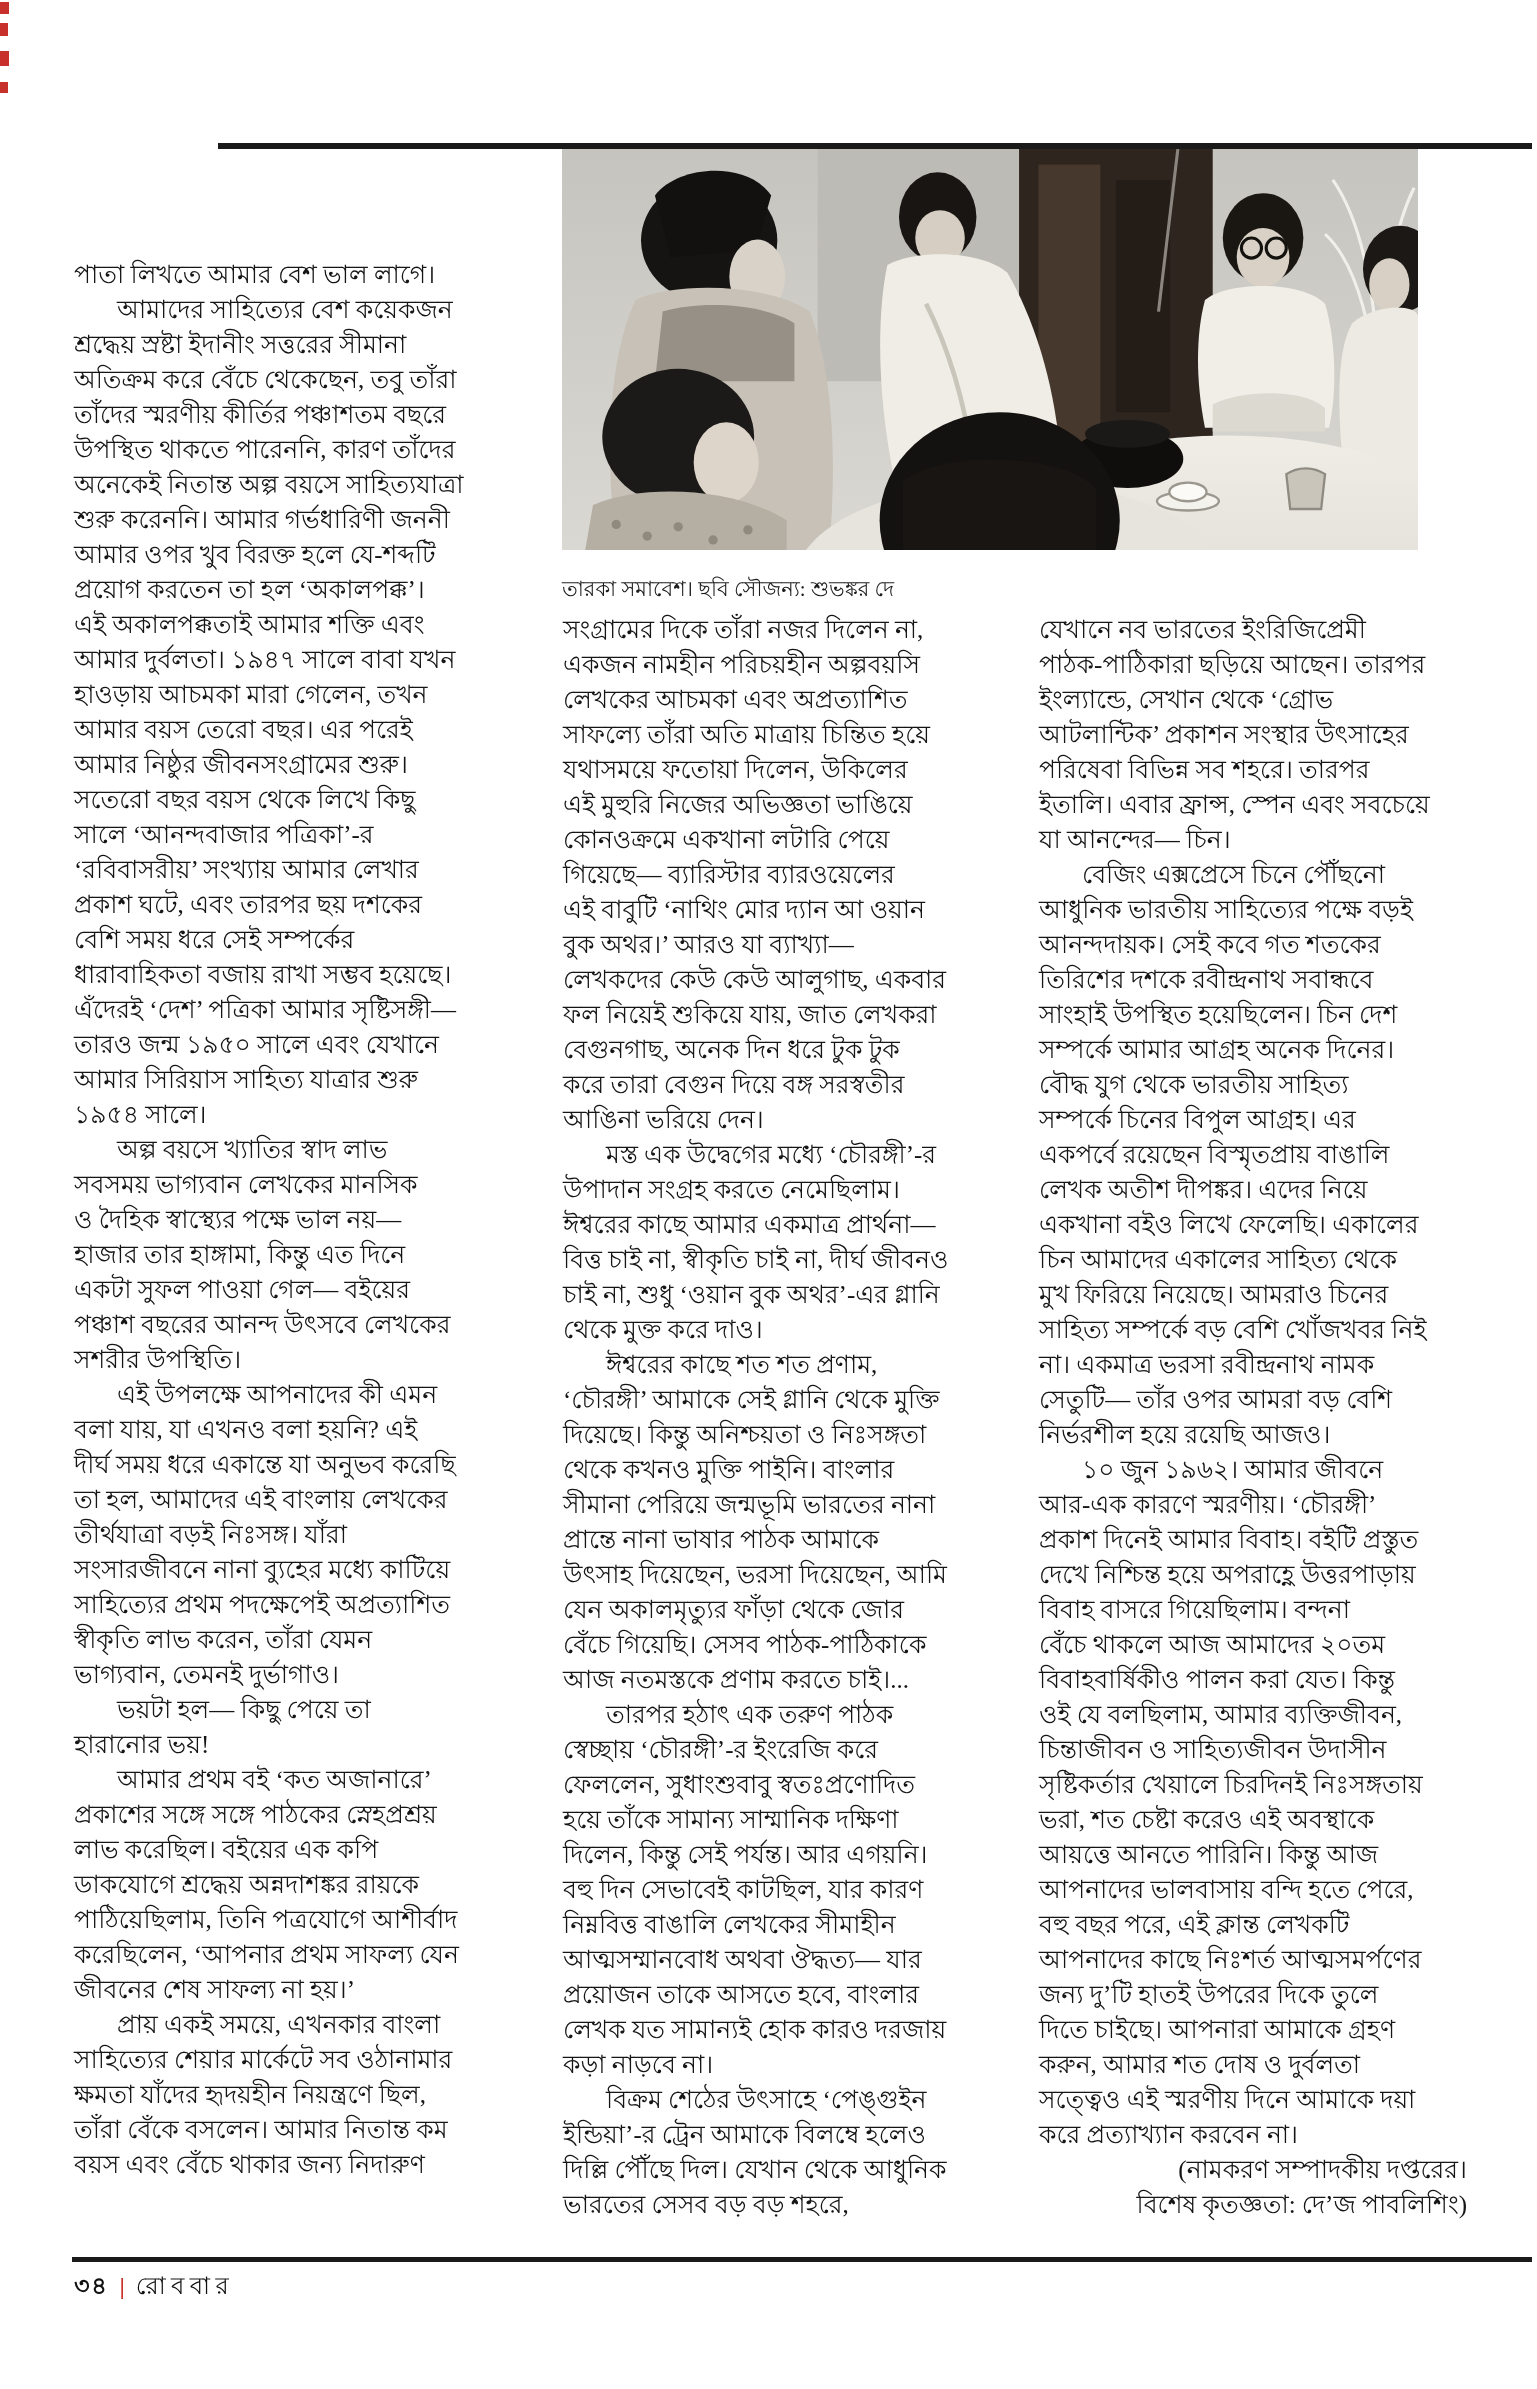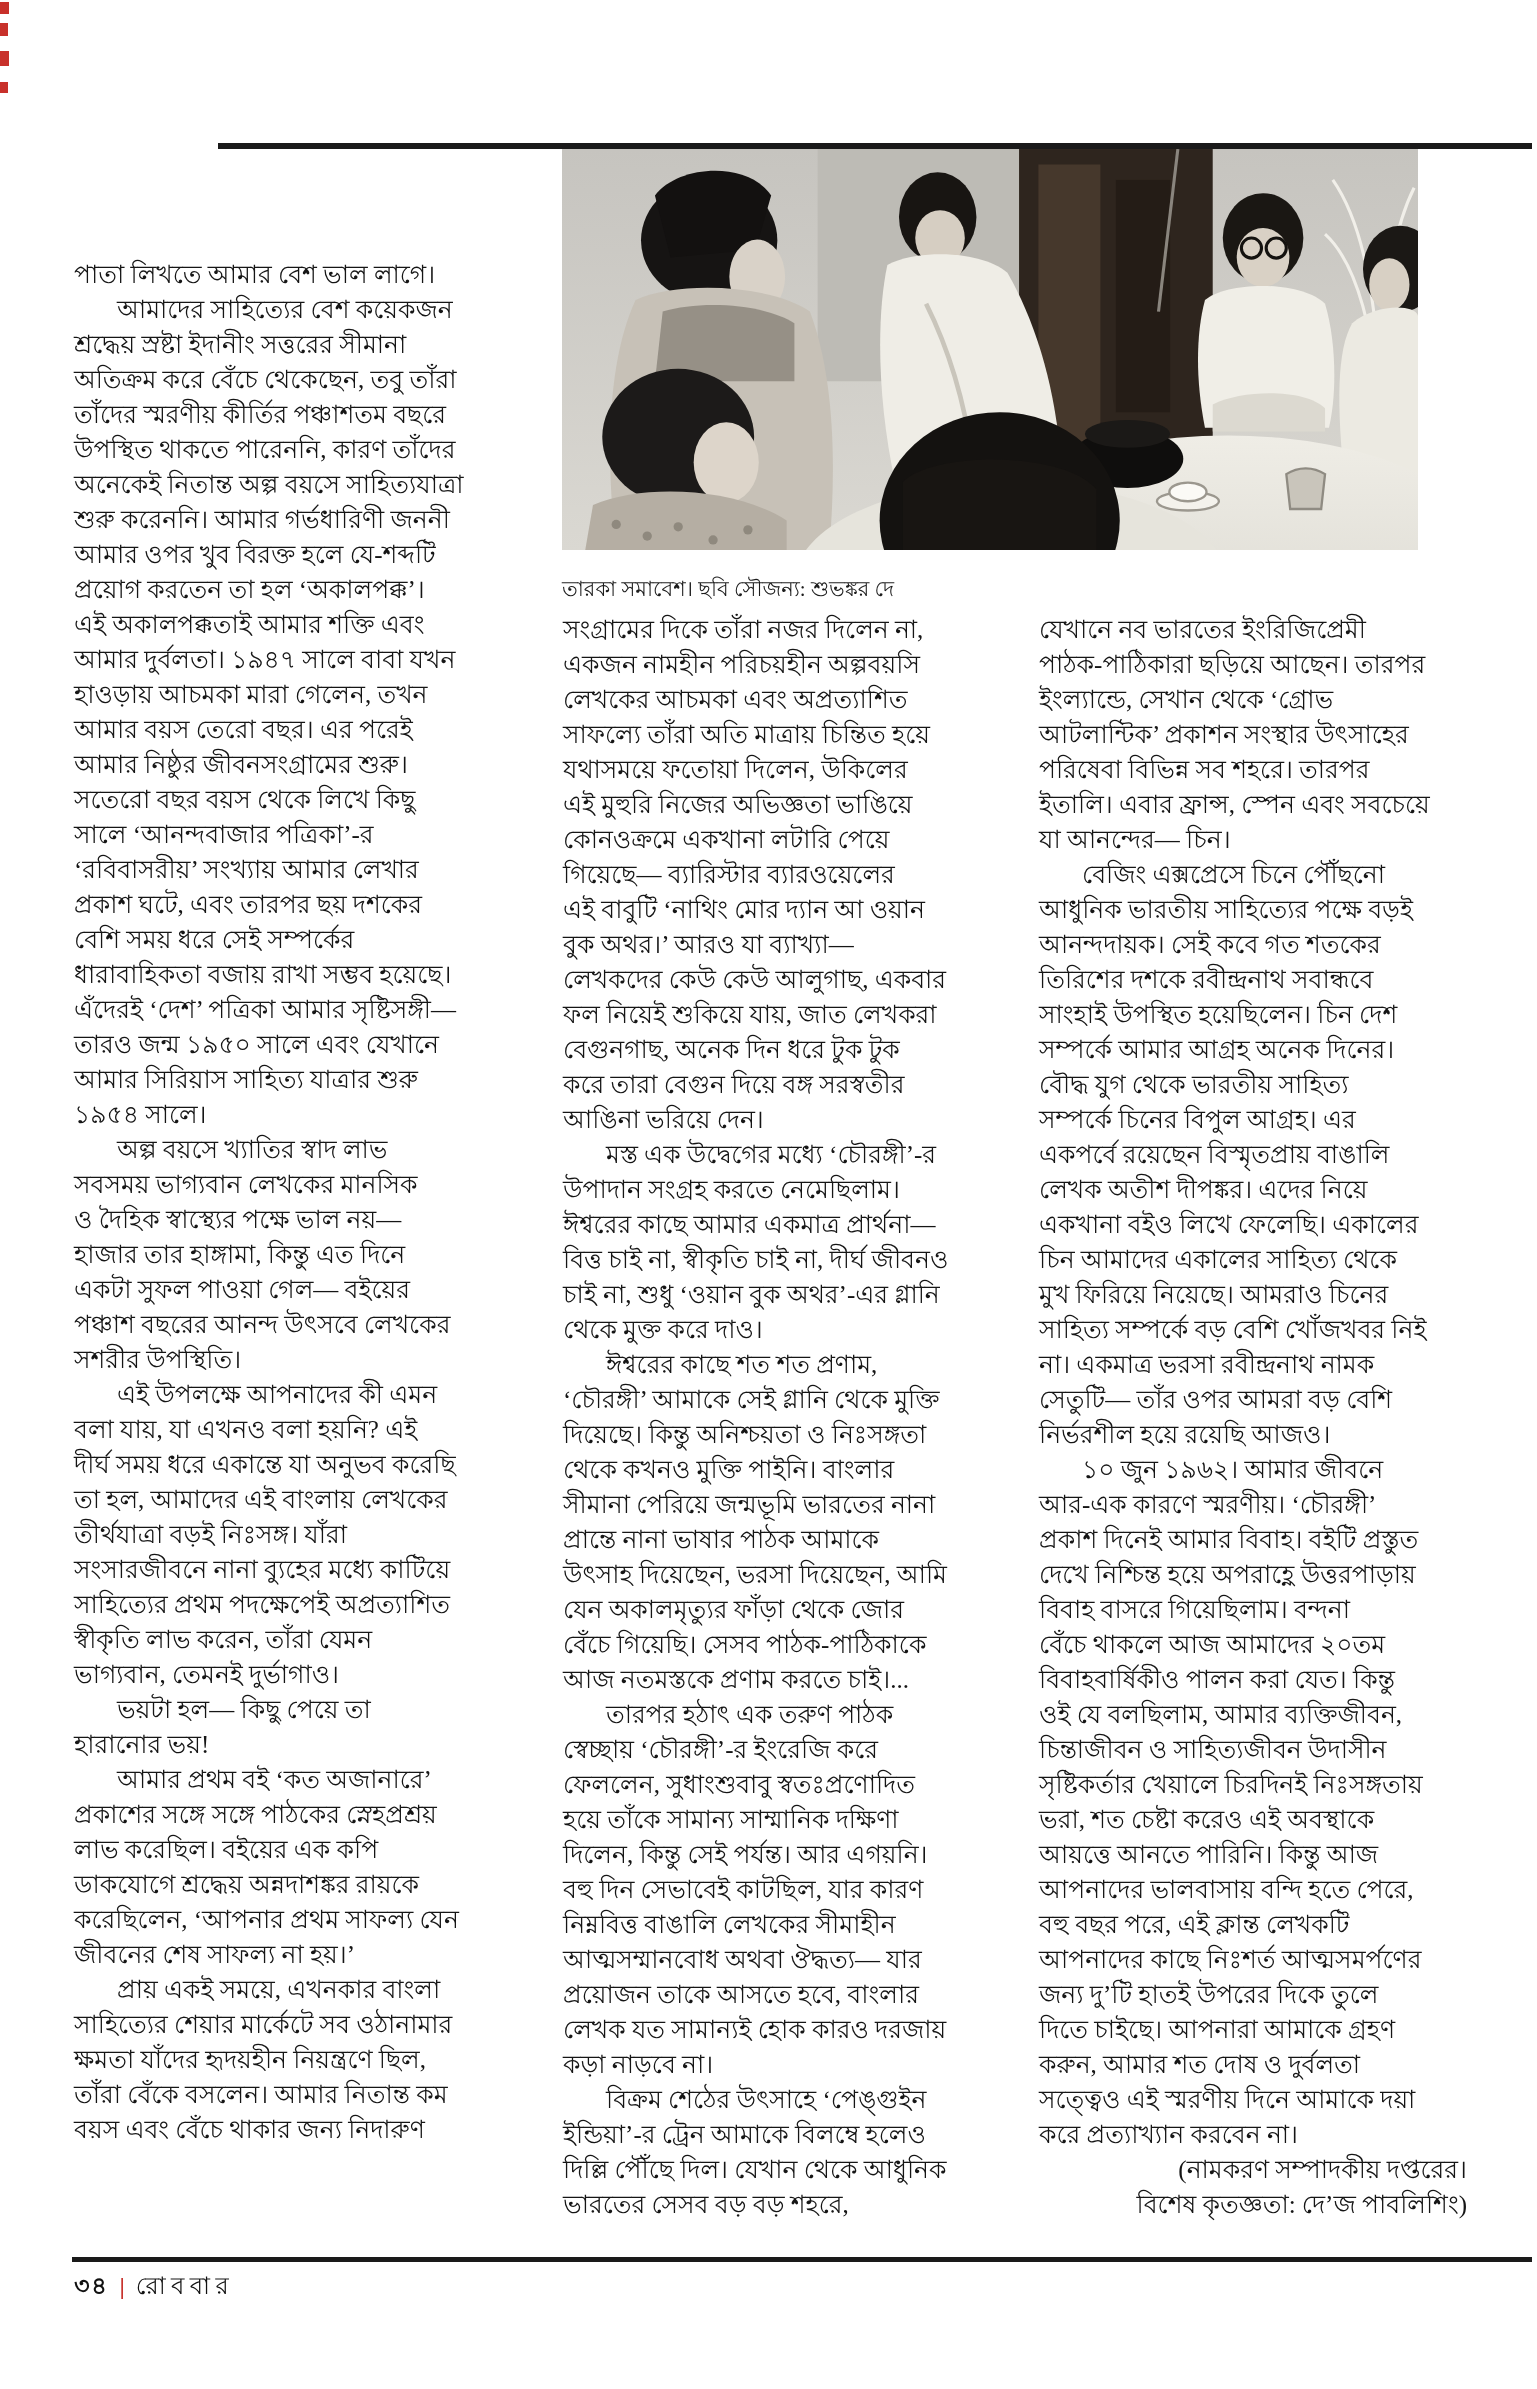--- a/index.html
+++ b/index.html
@@ -175,20 +175,21 @@
       <div class="tline">সংসারজীবনে নানা ব্যুহের মধ্যে কাটিয়ে</div>
       <div class="tline">সাহিত্যের প্রথম পদক্ষেপেই অপ্রত্যাশিত</div>
       <div class="tline">স্বীকৃতি লাভ করেন, তাঁরা যেমন</div>
       <div class="tline">ভাগ্যবান, তেমনই দুর্ভাগাও।</div>
       <div class="tline indent">ভয়টা হল— কিছু পেয়ে তা</div>
       <div class="tline">হারানোর ভয়!</div>
       <div class="tline indent">আমার প্রথম বই ‘কত অজানারে’</div>
       <div class="tline">প্রকাশের সঙ্গে সঙ্গে পাঠকের স্নেহপ্রশ্রয়</div>
       <div class="tline">লাভ করেছিল। বইয়ের এক কপি</div>
       <div class="tline">ডাকযোগে শ্রদ্ধেয় অন্নদাশঙ্কর রায়কে</div>
+      <div class="tline">পাঠিয়েছিলাম, তিনি পত্রযোগে আশীর্বাদ</div>
       <div class="tline">করেছিলেন, ‘আপনার প্রথম সাফল্য যেন</div>
       <div class="tline">জীবনের শেষ সাফল্য না হয়।’</div>
       <div class="tline indent">প্রায় একই সময়ে, এখনকার বাংলা</div>
       <div class="tline">সাহিত্যের শেয়ার মার্কেটে সব ওঠানামার</div>
       <div class="tline">ক্ষমতা যাঁদের হৃদয়হীন নিয়ন্ত্রণে ছিল,</div>
       <div class="tline">তাঁরা বেঁকে বসলেন। আমার নিতান্ত কম</div>
       <div class="tline">বয়স এবং বেঁচে থাকার জন্য নিদারুণ</div>
     </div>
   <div class="col col-2">
       <div class="tline">সংগ্রামের দিকে তাঁরা নজর দিলেন না,</div>

